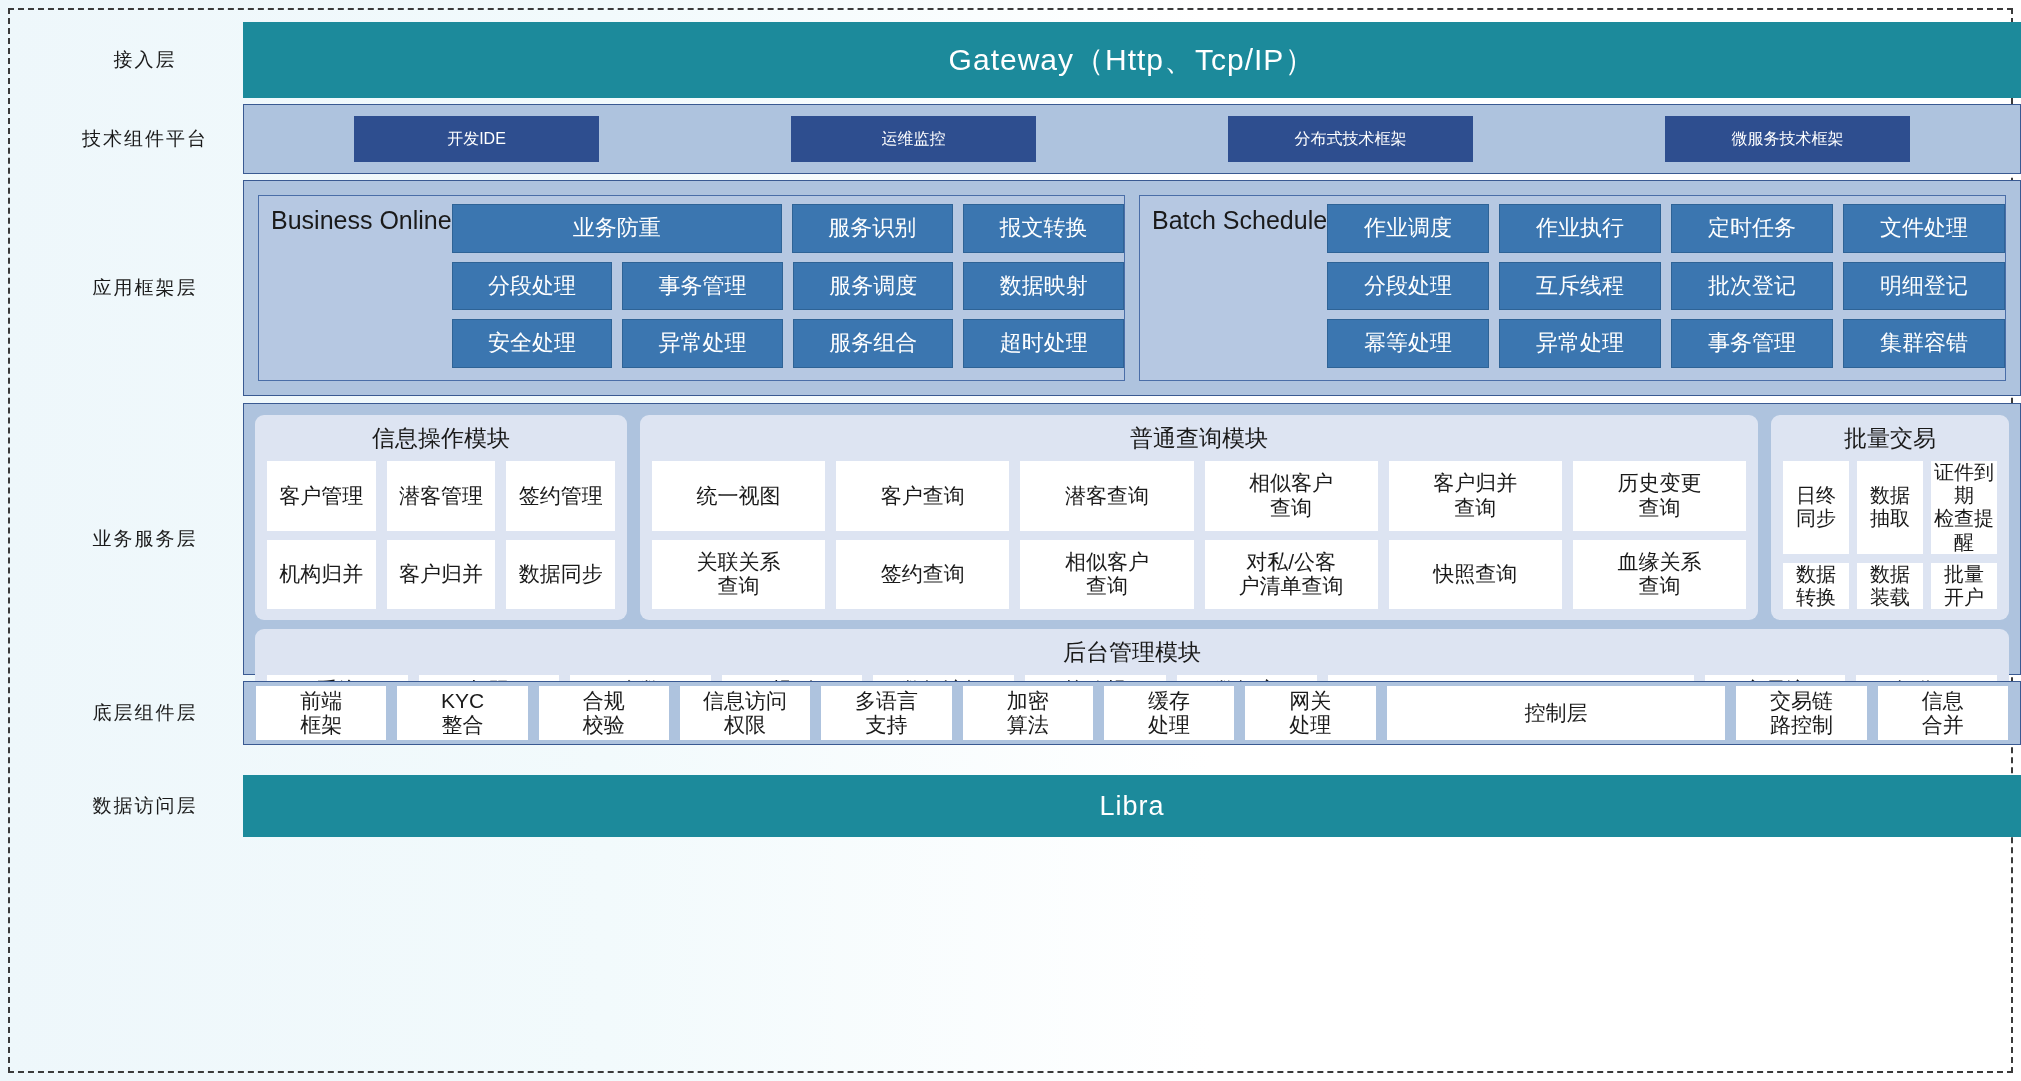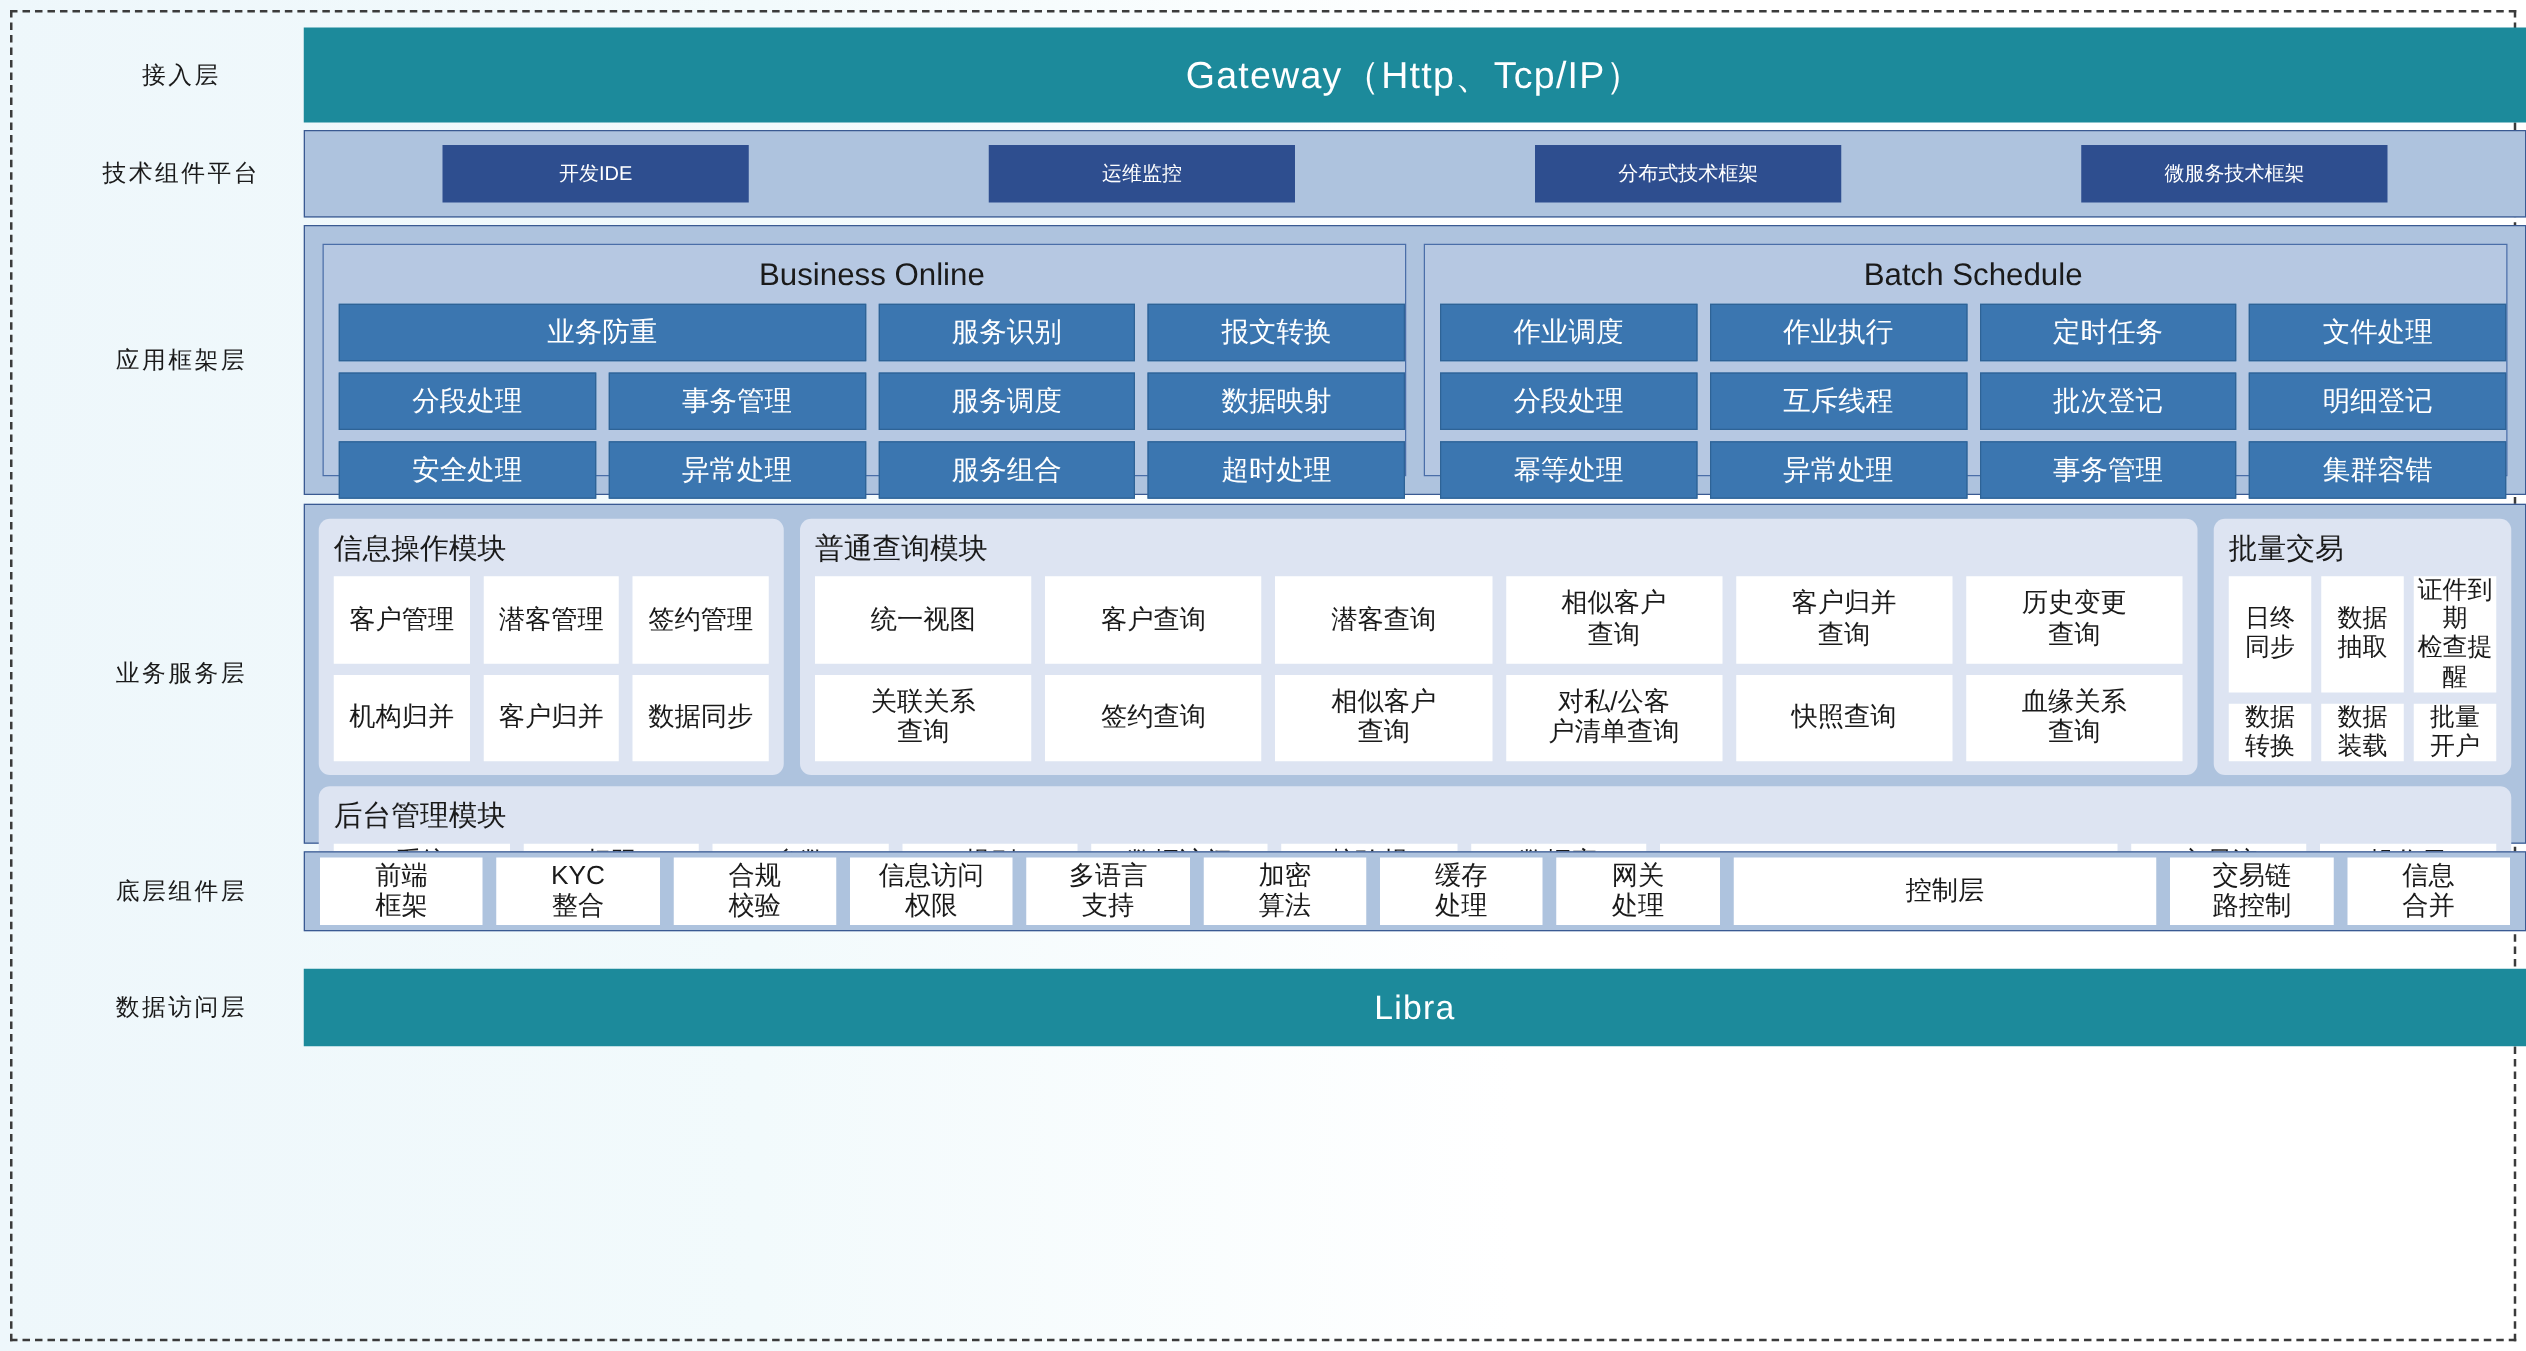--- a/index.html
+++ b/index.html
@@ -62,21 +62,21 @@
     border:1px solid #3a5a92;
     display:flex;gap:14px;
     padding:14px;box-sizing:border-box;
   }
   .group{
     flex:1 1 0;
     background:#b6c8e2;
     border:1px solid #4a6ea8;
     padding:8px 0 12px 12px;
     box-sizing:border-box;
-    display:flex;flex-direction:column;
+    display:flex;
   }
   .group-title{
     text-align:center;font-size:25px;color:#1a1a1a;
     margin:2px 0 8px 0;
   }
   .grid{display:flex;flex-direction:column;gap:9px;flex:1 1 auto;}
   .grid-row{display:flex;gap:10px;flex:1 1 0;}
   .bluecell{
     background:#3b76b0;border:1px solid #2e6396;
     color:#ffffff;font-size:22px;
@@ -90,21 +90,21 @@
     flex:1 1 auto;background:#aec3de;border:1px solid #3a5a92;
     display:flex;flex-direction:column;gap:9px;
     padding:11px;box-sizing:border-box;
   }
   .svc-top{display:flex;gap:13px;flex:1 1 auto;}
   .mod{
     background:#dde4f2;border-radius:9px;
     padding:6px 12px 11px 12px;box-sizing:border-box;
     display:flex;flex-direction:column;
   }
-  .mod-title{font-size:23px;color:#1a1a1a;margin:2px 0 7px 0;}
+  .mod-title{text-align:center;font-size:23px;color:#1a1a1a;margin:2px 0 7px 0;}
   .mgrid{display:flex;flex-direction:column;gap:9px;flex:1 1 auto;}
   .mrow{display:flex;gap:11px;flex:1 1 0;}
   .wcell{
     background:#ffffff;color:#1a1a1a;font-size:21px;
     display:flex;align-items:center;justify-content:center;
     flex:1 1 0;text-align:center;line-height:1.16;min-height:42px;
   }
   .wcell.wide{flex:2.6 1 0;}
   .mod.info{flex:0 0 372px;}
   .mod.query{flex:1 1 auto;}

